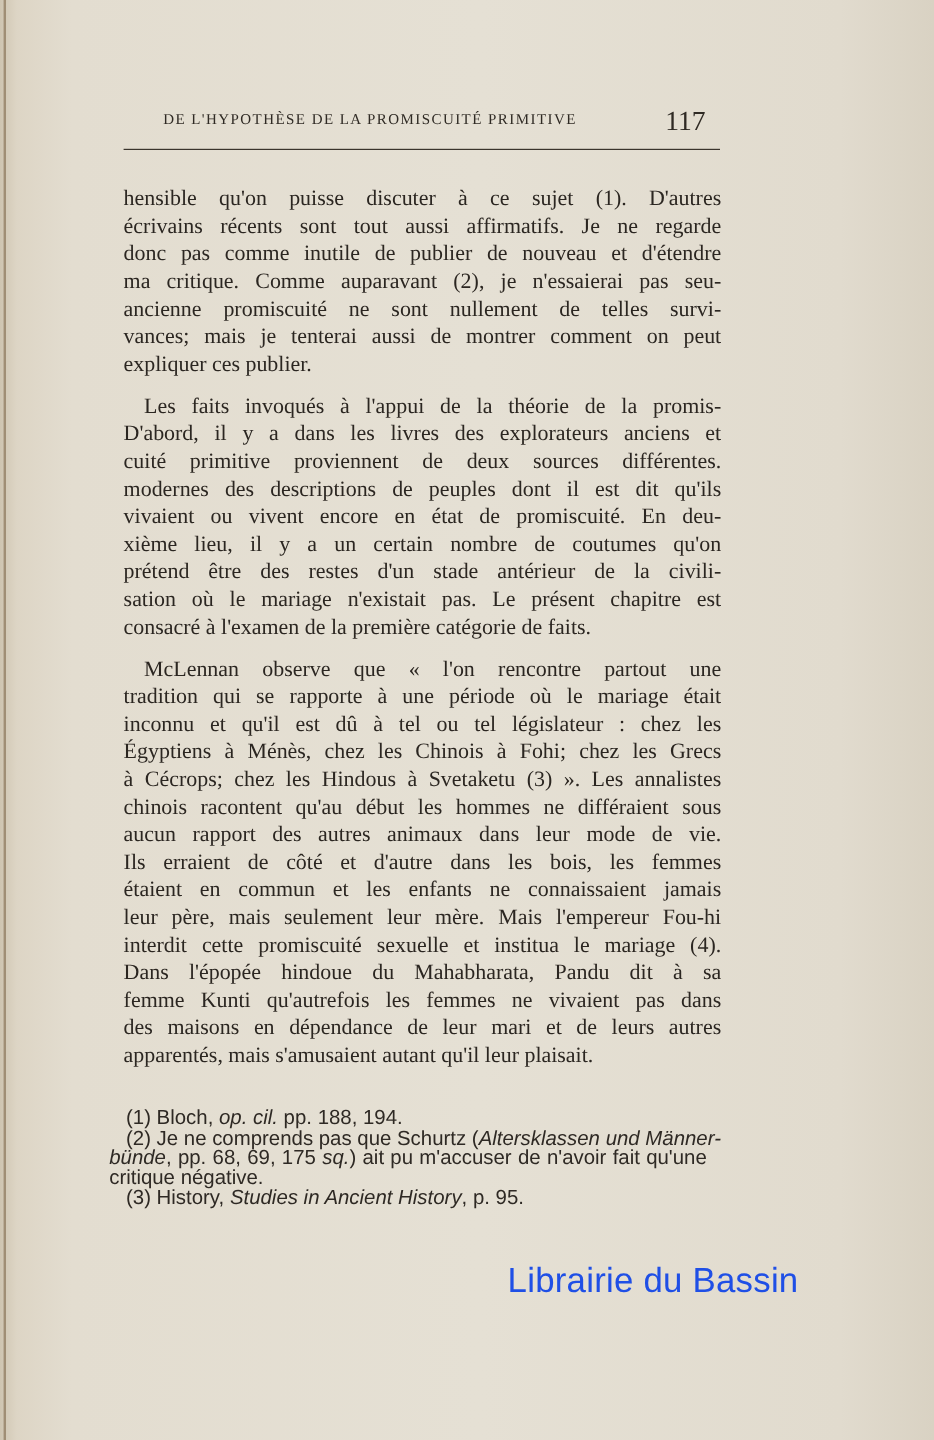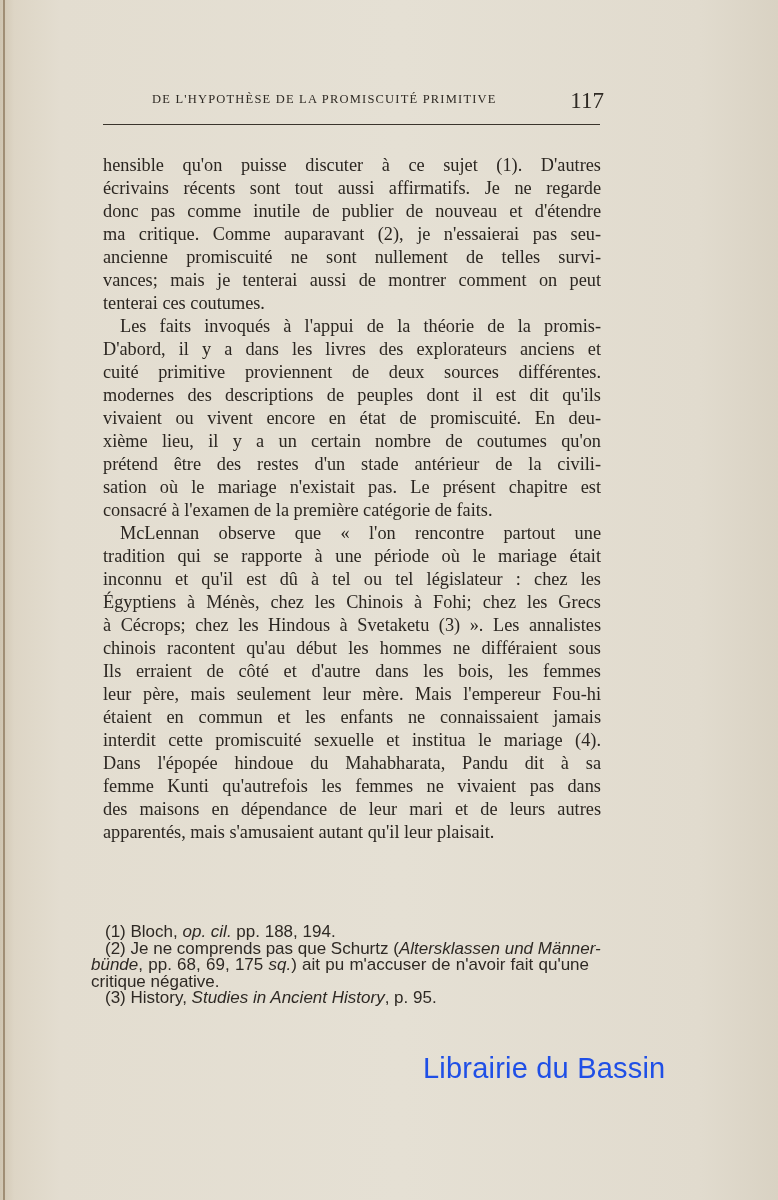--- a/index.html
+++ b/index.html
@@ -12,21 +12,21 @@
   }
   .page {
     position: absolute; left: 0; top: 0; width: 778px; height: 1200px;
     background: linear-gradient(90deg, #cfc5b1 0px, #ddd5c5 14px, #e3ddd0 60px, #e5e0d4 400px, #e1dbce 700px, #d9d2c3 778px);
   }
   .spine-line {
     position: absolute; left: 3px; top: 0; width: 2px; height: 1200px;
     background: #8a7558; opacity: 0.7;
   }
   .header {
-    position: absolute; left: 152px; top: 88px; width: 452px; height: 26px;
+    position: absolute; left: 136px; top: 88px; width: 452px; height: 26px;
   }
   .running-title {
     position: absolute; left: 0; top: 4px;
     font-size: 12.5px; letter-spacing: 1.1px; font-variant: small-caps;
     text-transform: lowercase; color: #2f2a24;
     font-family: "Liberation Serif", serif;
   }
   .running-title .caps { text-transform: uppercase; font-size: 12.5px; font-variant: normal; letter-spacing: 1.2px; }
   .page-number {
     position: absolute; right: 0; top: 0;
@@ -41,21 +41,21 @@
     position: absolute; left: 103px; top: 154px; width: 498px;
     font-family: "Liberation Serif", serif;
     font-size: 18.3px; line-height: 23px;
     color: #2b2621;
   }
   .line {
     display: block; white-space: nowrap; text-align: justify; text-align-last: justify;
     height: 23px;
   }
   .line.last { text-align-last: left; }
-  .line.indent { padding-left: 17px; }
+  .line.indent { padding-left: 17px; margin-top: 12px; }
   .footnotes {
     position: absolute; left: 91px; top: 924px; width: 498px;
     font-family: Liberation Sans, sans-serif;
     font-size: 17px; line-height: 16.5px; color: #2e2924;
   }
   .fn-line { display: block; white-space: nowrap; height: 16.5px; }
   .fn-line.indent { padding-left: 14px; }
   .fn-line.justify { text-align: justify; text-align-last: justify; }
   .fn-line em { font-style: italic; }
   .watermark {
@@ -78,43 +78,44 @@
   <div class="rule"></div>
 
   <div class="body-text" id="body-text">
       <div>
         <span class="line">hensible qu'on puisse discuter à ce sujet (1). D'autres</span>
         <span class="line">écrivains récents sont tout aussi affirmatifs. Je ne regarde</span>
         <span class="line">donc pas comme inutile de publier de nouveau et d'étendre</span>
         <span class="line">ma critique. Comme auparavant (2), je n'essaierai pas seu-</span>
         <span class="line">ancienne promiscuité ne sont nullement de telles survi-</span>
         <span class="line">vances; mais je tenterai aussi de montrer comment on peut</span>
-        <span class="line last">tenterai ces coutumes.</span>
+        <span class="line last">expliquer ces publier.</span>
       </div>
       <div>
         <span class="line indent">Les faits invoqués à l'appui de la théorie de la promis-</span>
         <span class="line">D'abord, il y a dans les livres des explorateurs anciens et</span>
         <span class="line">cuité primitive proviennent de deux sources différentes.</span>
         <span class="line">modernes des descriptions de peuples dont il est dit qu'ils</span>
         <span class="line">vivaient ou vivent encore en état de promiscuité. En deu-</span>
         <span class="line">xième lieu, il y a un certain nombre de coutumes qu'on</span>
         <span class="line">prétend être des restes d'un stade antérieur de la civili-</span>
         <span class="line">sation où le mariage n'existait pas. Le présent chapitre est</span>
         <span class="line last">consacré à l'examen de la première catégorie de faits.</span>
       </div>
       <div>
         <span class="line indent">McLennan observe que « l'on rencontre partout une</span>
         <span class="line">tradition qui se rapporte à une période où le mariage était</span>
         <span class="line">inconnu et qu'il est dû à tel ou tel législateur : chez les</span>
         <span class="line">Égyptiens à Ménès, chez les Chinois à Fohi; chez les Grecs</span>
         <span class="line">à Cécrops; chez les Hindous à Svetaketu (3) ». Les annalistes</span>
         <span class="line">chinois racontent qu'au début les hommes ne différaient sous</span>
+        <span class="line">aucun rapport des autres animaux dans leur mode de vie.</span>
         <span class="line">Ils erraient de côté et d'autre dans les bois, les femmes</span>
+        <span class="line">étaient en commun et les enfants ne connaissaient jamais</span>
         <span class="line">leur père, mais seulement leur mère. Mais l'empereur Fou-hi</span>
-        <span class="line">étaient en commun et les enfants ne connaissaient jamais</span>
         <span class="line">interdit cette promiscuité sexuelle et institua le mariage (4).</span>
         <span class="line">Dans l'épopée hindoue du Mahabharata, Pandu dit à sa</span>
         <span class="line">femme Kunti qu'autrefois les femmes ne vivaient pas dans</span>
         <span class="line">des maisons en dépendance de leur mari et de leurs autres</span>
         <span class="line last">apparentés, mais s'amusaient autant qu'il leur plaisait.</span>
       </div>
     </div>
 
   <div class="footnotes" id="footnotes">
       <div>

